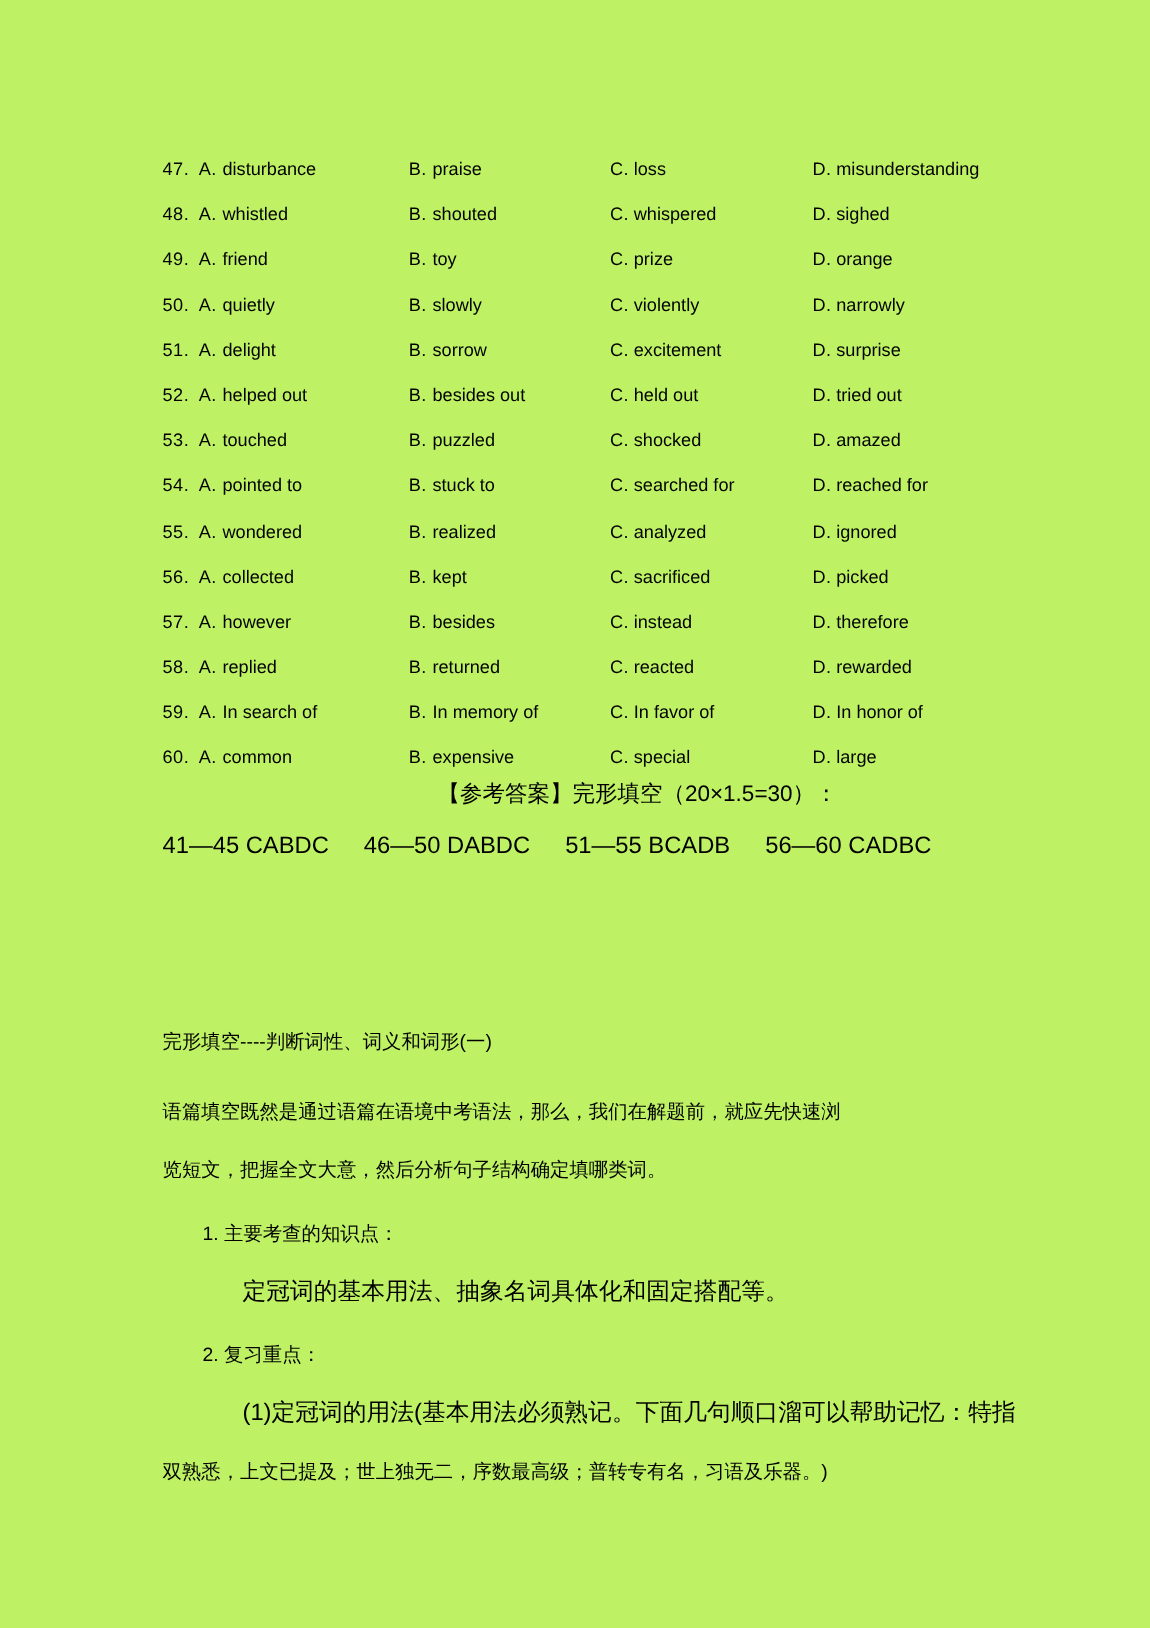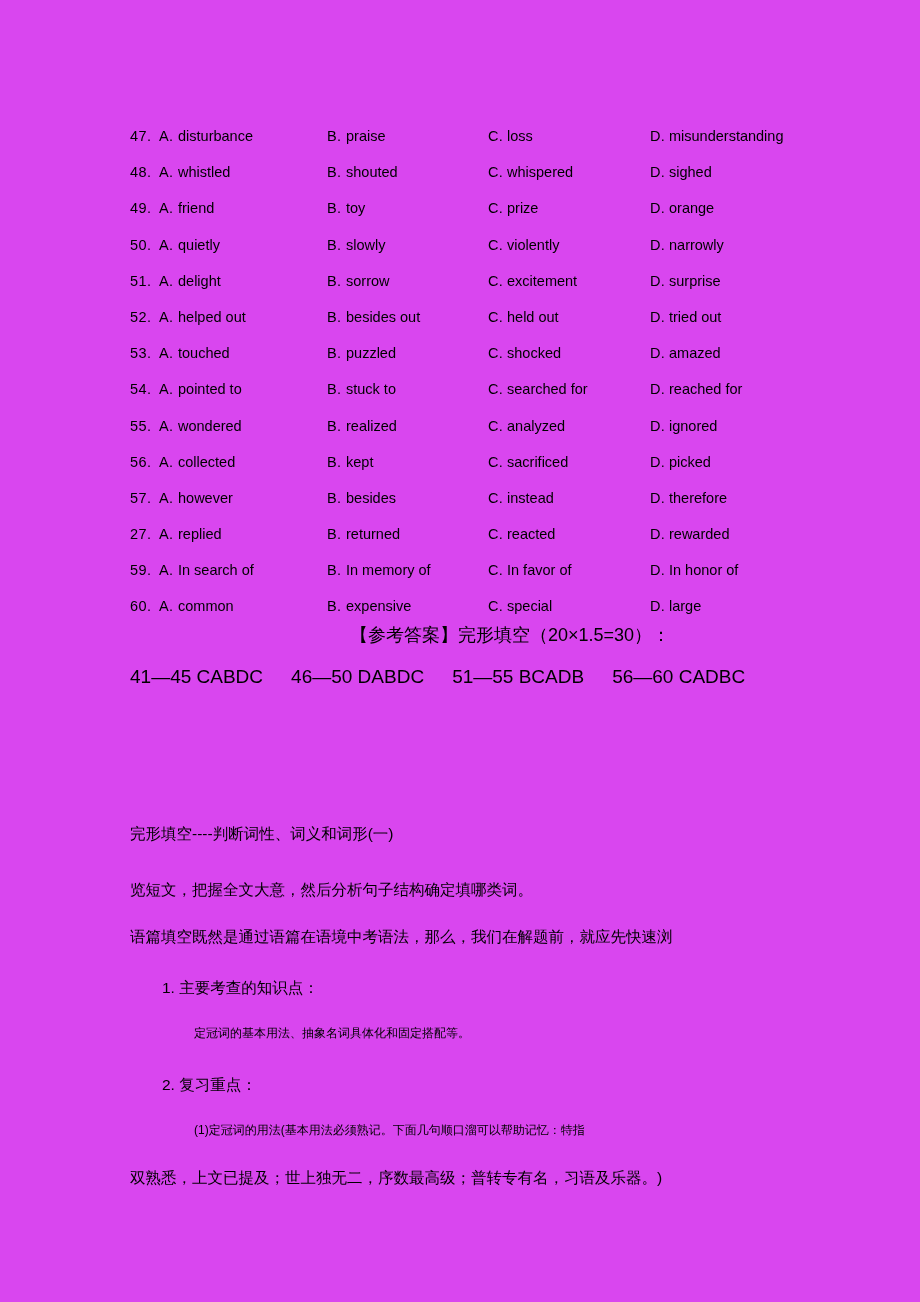--- a/index.html
+++ b/index.html
@@ -9,21 +9,21 @@
   }
   body {
     font-family: "Liberation Sans", "DejaVu Sans", sans-serif;
     color: #000000;
     -webkit-font-smoothing: antialiased;
   }
   #page {
     position: relative;
     width: 920px;
     height: 1302px;
-    background: #d946ef;
+    background: #bef264;
     overflow: hidden;
   }
 
   
   #options-block {
     position: absolute;
     left: 130px;
     top: 118px;
     width: 760px;
   }
@@ -100,21 +100,21 @@
     font-size: 15.5px;
     line-height: 47px;
   }
   .p-num-item {
     font-size: 15.5px;
     line-height: 44px;
     white-space: nowrap;
     margin-left: 32px;
   }
   .p-indent {
-    font-size: 12px;
+    font-size: 19px;
     line-height: 47px;
     padding-left: 64px;
   }
   .gap-sm { height: 6px; }
 </style>
 </head>
 <body>
 
 <div id="page">
 
@@ -190,21 +190,21 @@
         <span class="opt col-d"><span class="lbl">D.</span><span class="txt">picked</span></span>
       </div>
       <div class="opt-row">
         <span class="q-num">57.</span>
         <span class="opt col-a"><span class="lbl">A.</span><span class="txt">however</span></span>
         <span class="opt col-b"><span class="lbl">B.</span><span class="txt">besides</span></span>
         <span class="opt col-c"><span class="lbl">C.</span><span class="txt">instead</span></span>
         <span class="opt col-d"><span class="lbl">D.</span><span class="txt">therefore</span></span>
       </div>
       <div class="opt-row">
-        <span class="q-num">27.</span>
+        <span class="q-num">58.</span>
         <span class="opt col-a"><span class="lbl">A.</span><span class="txt">replied</span></span>
         <span class="opt col-b"><span class="lbl">B.</span><span class="txt">returned</span></span>
         <span class="opt col-c"><span class="lbl">C.</span><span class="txt">reacted</span></span>
         <span class="opt col-d"><span class="lbl">D.</span><span class="txt">rewarded</span></span>
       </div>
       <div class="opt-row">
         <span class="q-num">59.</span>
         <span class="opt col-a"><span class="lbl">A.</span><span class="txt">In search of</span></span>
         <span class="opt col-b"><span class="lbl">B.</span><span class="txt">In memory of</span></span>
         <span class="opt col-c"><span class="lbl">C.</span><span class="txt">In favor of</span></span>
@@ -220,22 +220,22 @@
     </div>
 
   <div id="answer-key">
     <div class="ak-head">【参考答案】完形填空（20×1.5=30）：</div>
     <div class="ak-line" id="ak-groups"><span class="grp">41—45 CABDC</span><span class="grp">46—50 DABDC</span><span class="grp">51—55 BCADB</span><span class="grp">56—60 CADBC</span></div>
   </div>
 
   <div id="prose">
     <div class="p-heading">完形填空----判断词性、词义和词形(一)</div>
 
+    <div class="p-para">语篇填空既然是通过语篇在语境中考语法，那么，我们在解题前，就应先快速浏</div>
     <div class="p-para">览短文，把握全文大意，然后分析句子结构确定填哪类词。</div>
-    <div class="p-para">语篇填空既然是通过语篇在语境中考语法，那么，我们在解题前，就应先快速浏</div>
 
     <div class="gap-sm"></div>
 
     <div class="p-num-item">1. 主要考查的知识点：</div>
     <div class="p-indent">定冠词的基本用法、抽象名词具体化和固定搭配等。</div>
 
     <div class="gap-sm"></div>
 
     <div class="p-num-item">2. 复习重点：</div>
     <div class="p-indent">(1)定冠词的用法(基本用法必须熟记。下面几句顺口溜可以帮助记忆：特指</div>

